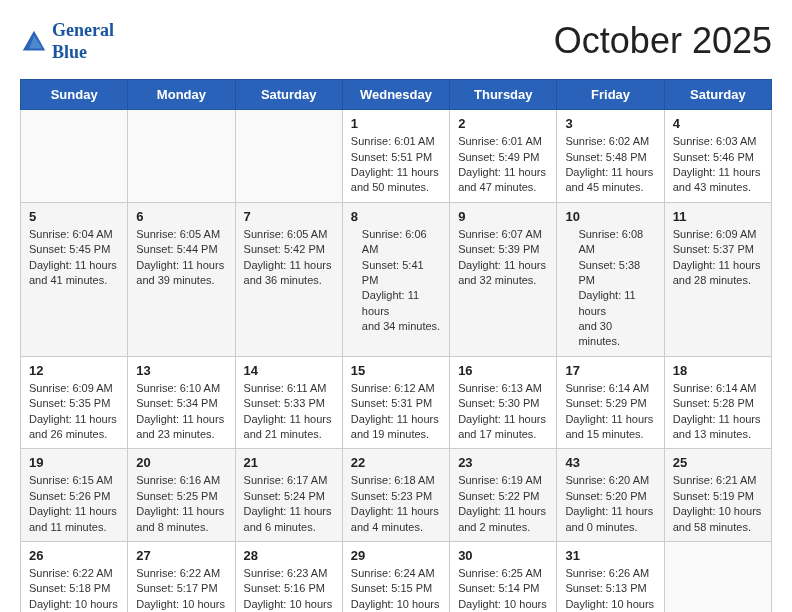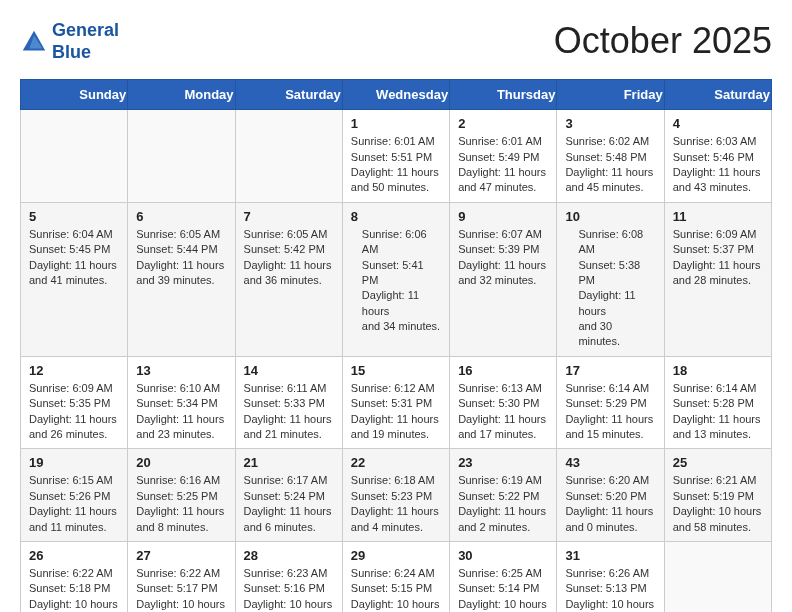--- a/index.html
+++ b/index.html
@@ -22,20 +22,21 @@
       gap: 4px;
     }
     .logo-text {
       font-size: 18px;
       font-weight: bold;
       color: #333;
       line-height: 1.2;
     }
     .logo-text span {
       color: #1a56a0;
+      font-family: Liberation Serif, serif;
     }
     .logo-icon {
       width: 28px;
       height: 28px;
     }
     .title-block {
       text-align: right;
     }
     .month-title {
       font-size: 36px;
@@ -47,21 +48,21 @@
       color: #444;
     }
     .calendar {
       width: 100%;
       border-collapse: collapse;
       border: 1px solid #ccc;
     }
     .calendar th {
       background-color: #2962b8;
       color: #fff;
-      text-align: right;
+      text-align: center;
       padding: 7px 1px;
       font-size: 13px;
       font-weight: bold;
       border: 1px solid #2255a0;
     }
     .calendar td {
       vertical-align: top;
       padding: 6px 8px;
       border: 1px solid #ccc;
       width: 107px;

